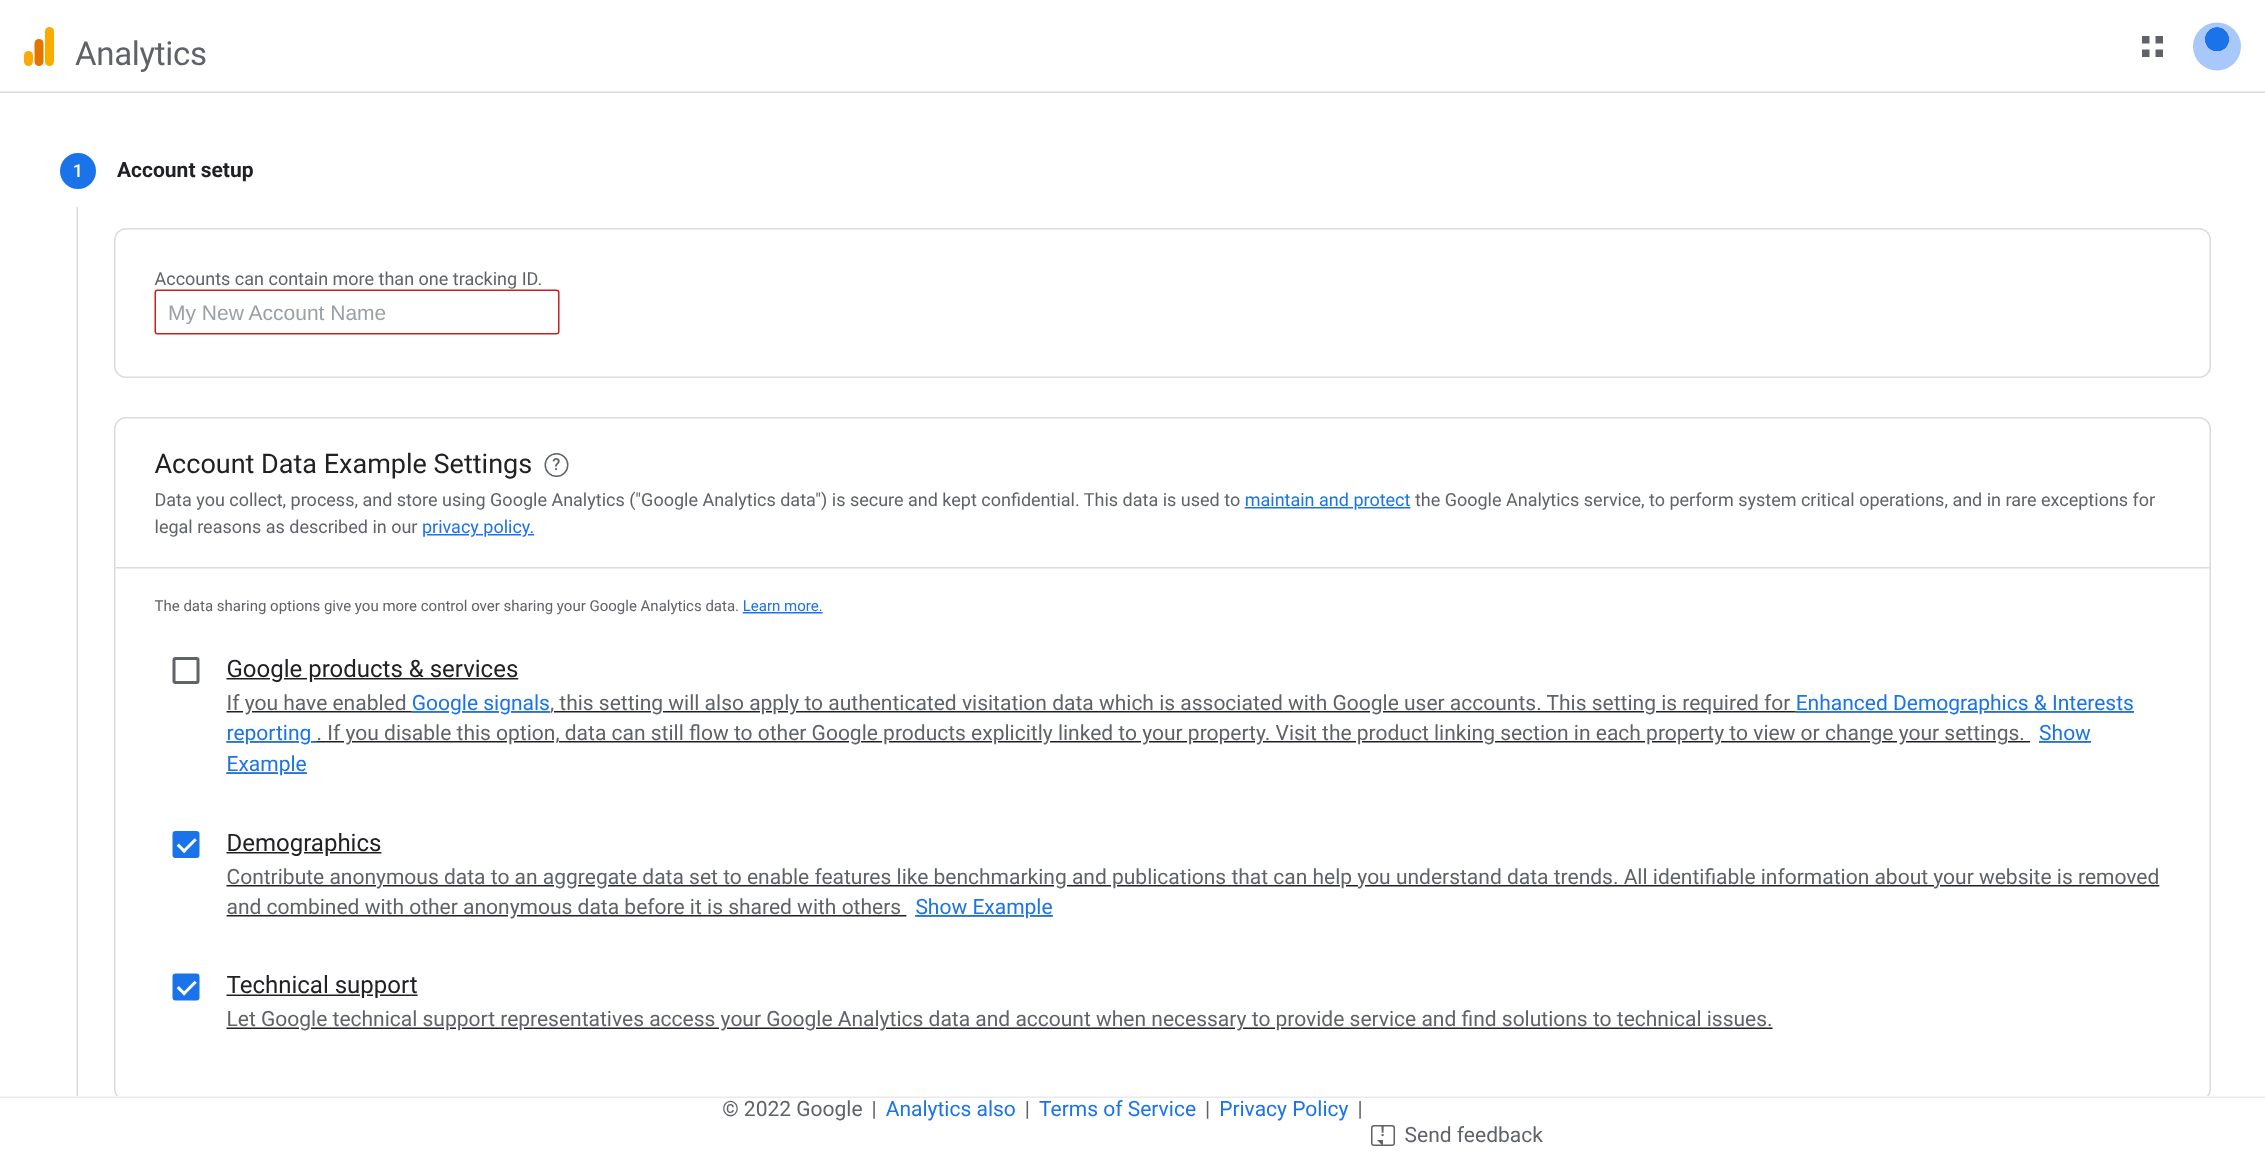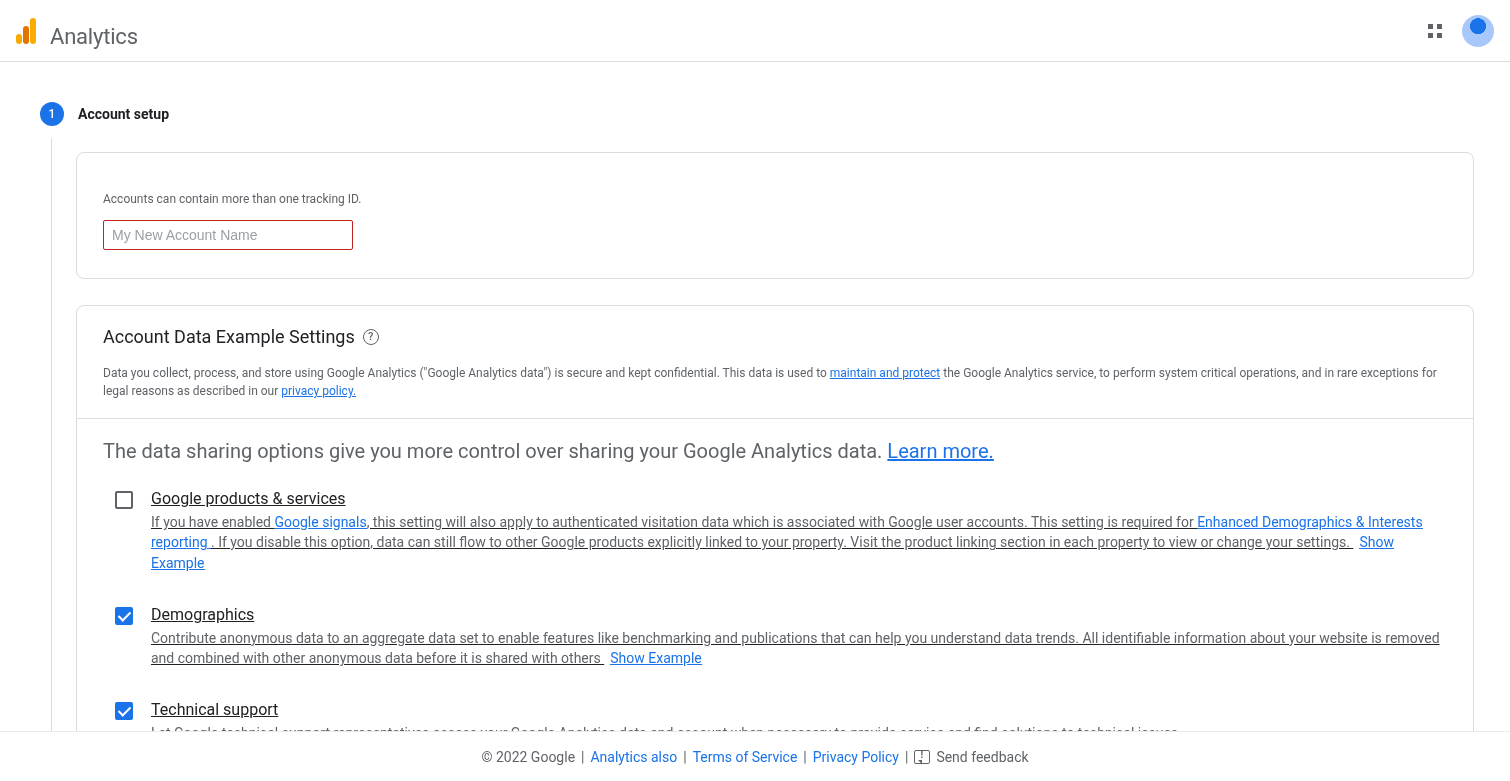--- a/index.html
+++ b/index.html
@@ -27,45 +27,45 @@
   .indent { margin-left: 36px; position: relative; }
   .indent::before { content: ''; position: absolute; left: -25px; top: -14px; bottom: 0; width: 1px; background: #dadce0; }
   
   .card { border: 1px solid #dadce0; border-radius: 8px; margin-bottom: 26px; background: #fff; }
   .card-header { padding: 24px 26px 20px; border-bottom: 1px solid #dadce0; }
   .card-title { font-size: 18px; font-weight: 400; color: #202124; }
   .card-body { padding: 22px 26px 28px; }
   
   .field-label { font-size: 14px; color: #202124; }
   .field-label .req { color: #5f6368; }
-  .field-hint { font-size: 12px; color: #5f6368; margin-top: 17px; }
-  .text-input { margin-top: 14px; width: 250px; height: 30px; border: 1px solid #c5221f; border-radius: 2px; padding: 0 8px; font-size: 14px; color: #202124; }
+  .field-hint { font-size: 12px; color: #5f6368; margin-top: 4px; }
+  .text-input { width: 270px; height: 30px; border: 1px solid #c5221f; border-radius: 2px; padding: 0 8px; font-size: 14px; color: #202124; }
   .text-input::placeholder { color: #9aa0a6; }
   
   .sharing-header { padding: 20px 26px 18px; border-bottom: 1px solid #dadce0; }
   .sharing-title-row { display: flex; align-items: center; gap: 8px; }
   .sharing-title { font-size: 18px; font-weight: 400; }
   .help-icon { width: 16px; height: 16px; border: 1.5px solid #5f6368; border-radius: 50%; font-size: 11px; color: #5f6368; display: inline-flex; align-items: center; justify-content: center; cursor: pointer; font-weight: 500; }
-  .sharing-desc { font-size: 12px; color: #5f6368; margin-top: 17px; line-height: 1.5; }
+  .sharing-desc { font-size: 12px; color: #5f6368; margin-top: 4px; line-height: 1.5; }
   .sharing-body { padding: 20px 26px 10px; }
-  .intro-text { font-size: 20px; color: #5f6368; margin-bottom: 26px; }
+  .intro-text { font-size: 10px; color: #5f6368; margin-bottom: 26px; }
   
   .opt-row { display: flex; gap: 18px; margin-bottom: 32px; padding-left: 12px; text-decoration: underline; }
   .checkbox { width: 18px; height: 18px; border: 2px solid #5f6368; border-radius: 2px; flex-shrink: 0; position: relative; cursor: pointer; margin-top: 2px; }
   .checkbox.checked { background: #1a73e8; border-color: #1a73e8; }
   .checkbox.checked::after { content: ''; position: absolute; left: 4px; top: 0; width: 5px; height: 10px; border: solid #fff; border-width: 0 2px 2px 0; transform: rotate(45deg); }
   .opt-content { flex: 1; }
   .opt-title { font-size: 16px; color: #202124; margin-bottom: 4px; }
   .opt-desc { font-size: 14px; color: #5f6368; line-height: 1.45; }
   
   a.link { color: #1a73e8; text-decoration: underline; cursor: pointer; }
   .show-example { color: #1a73e8; text-decoration: underline; cursor: pointer; margin-left: 6px; }
   
   
-  .footer { position: fixed; bottom: 0; left: 0; right: 0; height: 50px; background: #fff; border-top: 1px solid #e8eaed; display: flex; align-items: center; justify-content: center; gap: 6px; font-size: 14px; color: #5f6368; z-index: 10; }
+  .footer { position: fixed; bottom: 0; left: 0; right: 0; height: 50px; background: #fff; border-top: 1px solid #e8eaed; display: flex; justify-content: center; gap: 6px; font-size: 14px; color: #5f6368; z-index: 10; }
   .footer a { color: #1a73e8; text-decoration: none; }
   .footer .sep { color: #5f6368; }
   .feedback { display: inline-flex; align-items: center; gap: 6px; cursor: pointer; color: #5f6368; }
   .feedback-icon { width: 16px; height: 14px; border: 1.5px solid #5f6368; border-radius: 2px; position: relative; }
   .feedback-icon::after { content: ''; position: absolute; bottom: -5px; left: 3px; width: 0; height: 0; border: 4px solid transparent; border-top-color: #5f6368; border-right-width: 0; }
   .feedback-icon::before { content: '!'; position: absolute; left: 5px; top: -2px; font-size: 10px; color: #5f6368; font-weight: bold; }
 </style>
 </head>
 <body>
 

